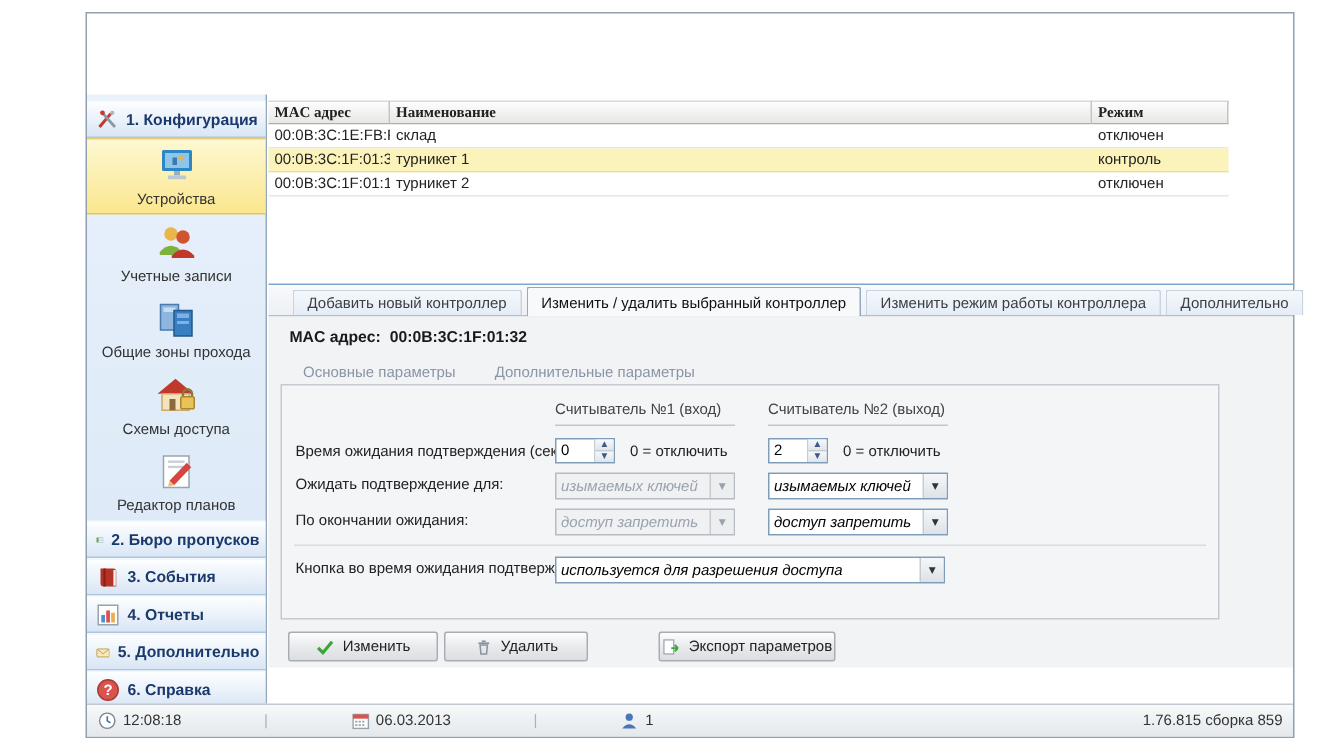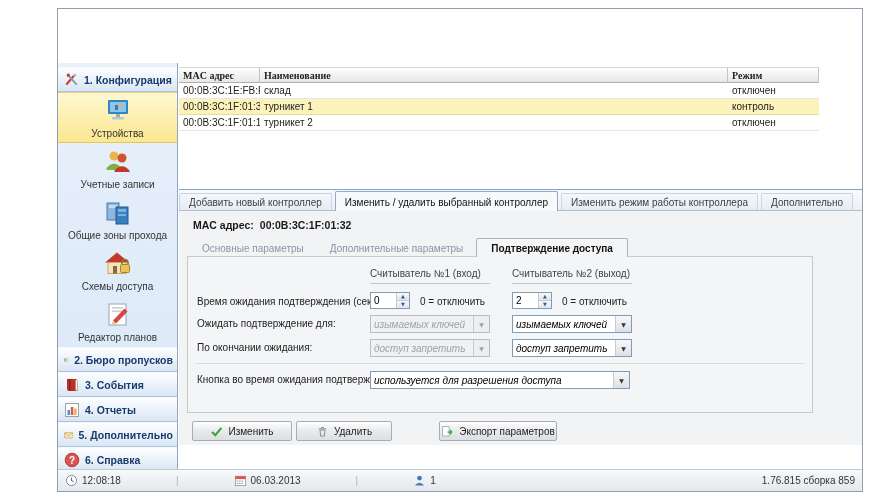--- a/index.html
+++ b/index.html
@@ -56,21 +56,21 @@
     border-bottom:1px solid #aeaeac;border-top:1px solid #d8d8d6;font-weight:bold;font-family:Liberation Serif, serif;}
   .c{box-sizing:border-box;padding:2px 4px;font-size:10px;color:#222;height:16px;line-height:12px;
     overflow:hidden;white-space:nowrap;}
   .c.mac{width:81px;}.c.name{width:468px;}.c.mode{width:91px;}
   .trow .c{border-bottom:1px solid #e6e6e6;background:#fff;}
   .trow.sel .c{background:#fbf3ba;border-bottom:1px solid #e9dd96;}
   .tbl-line{position:absolute;left:0;top:126px;width:100%;height:0;border-top:1px solid #7da7d0;}
 
   
   .tabbar{position:absolute;left:0;top:127px;right:0;height:21px;display:flex;align-items:flex-end;
-    gap:3px;padding-left:0;background:linear-gradient(#f8fafc,#edf0f4);
+    gap:3px;padding-left:16px;background:linear-gradient(#f8fafc,#edf0f4);
     border-bottom:1px solid #b4bfcc;box-sizing:border-box;}
   .tab{font-size:10px;color:#3a3f46;padding:3px 9px;border:1px solid #c8d4e2;border-bottom:none;
     border-radius:2px 2px 0 0;background:linear-gradient(#f4f8fc,#e5ecf4);height:17px;box-sizing:border-box;
     white-space:nowrap;cursor:default;}
   .tab.active{background:#f7f9fb;border-color:#93a8c2;height:20px;padding-top:5px;margin-bottom:-1px;color:#111;}
 
   
   .content{position:absolute;left:0;top:148px;right:0;height:234px;background:#f2f3f5;}
   .macline{position:absolute;left:14px;top:8px;font-size:10.5px;font-weight:bold;color:#1a1a1a;}
   .macline .v{margin-left:6px;}
@@ -270,21 +270,20 @@
       </div>
 
       <div class="content">
         <div class="macline">
           <span>MAC адрес:</span><span class="v">00:0B:3C:1F:01:32</span>
         </div>
 
         <div class="itabs">
           <div class="itab">Основные параметры</div>
           <div class="itab">Дополнительные параметры</div>
-          <div class="itab active">Подтверждение доступа</div>
         </div>
 
         <div class="panel">
           <span class="ph" style="left:182px;top:11px;">Считыватель №1 (вход)</span>
           <span class="ph" style="left:324px;top:11px;">Считыватель №2 (выход)</span>
           <span class="ph-u" style="left:182px;"></span>
           <span class="ph-u" style="left:324px;"></span>
 
           <span class="flabel" style="top:39px;">Время ожидания подтверждения (секунд):</span>
           <div class="spin" style="left:182px;top:35px;">

